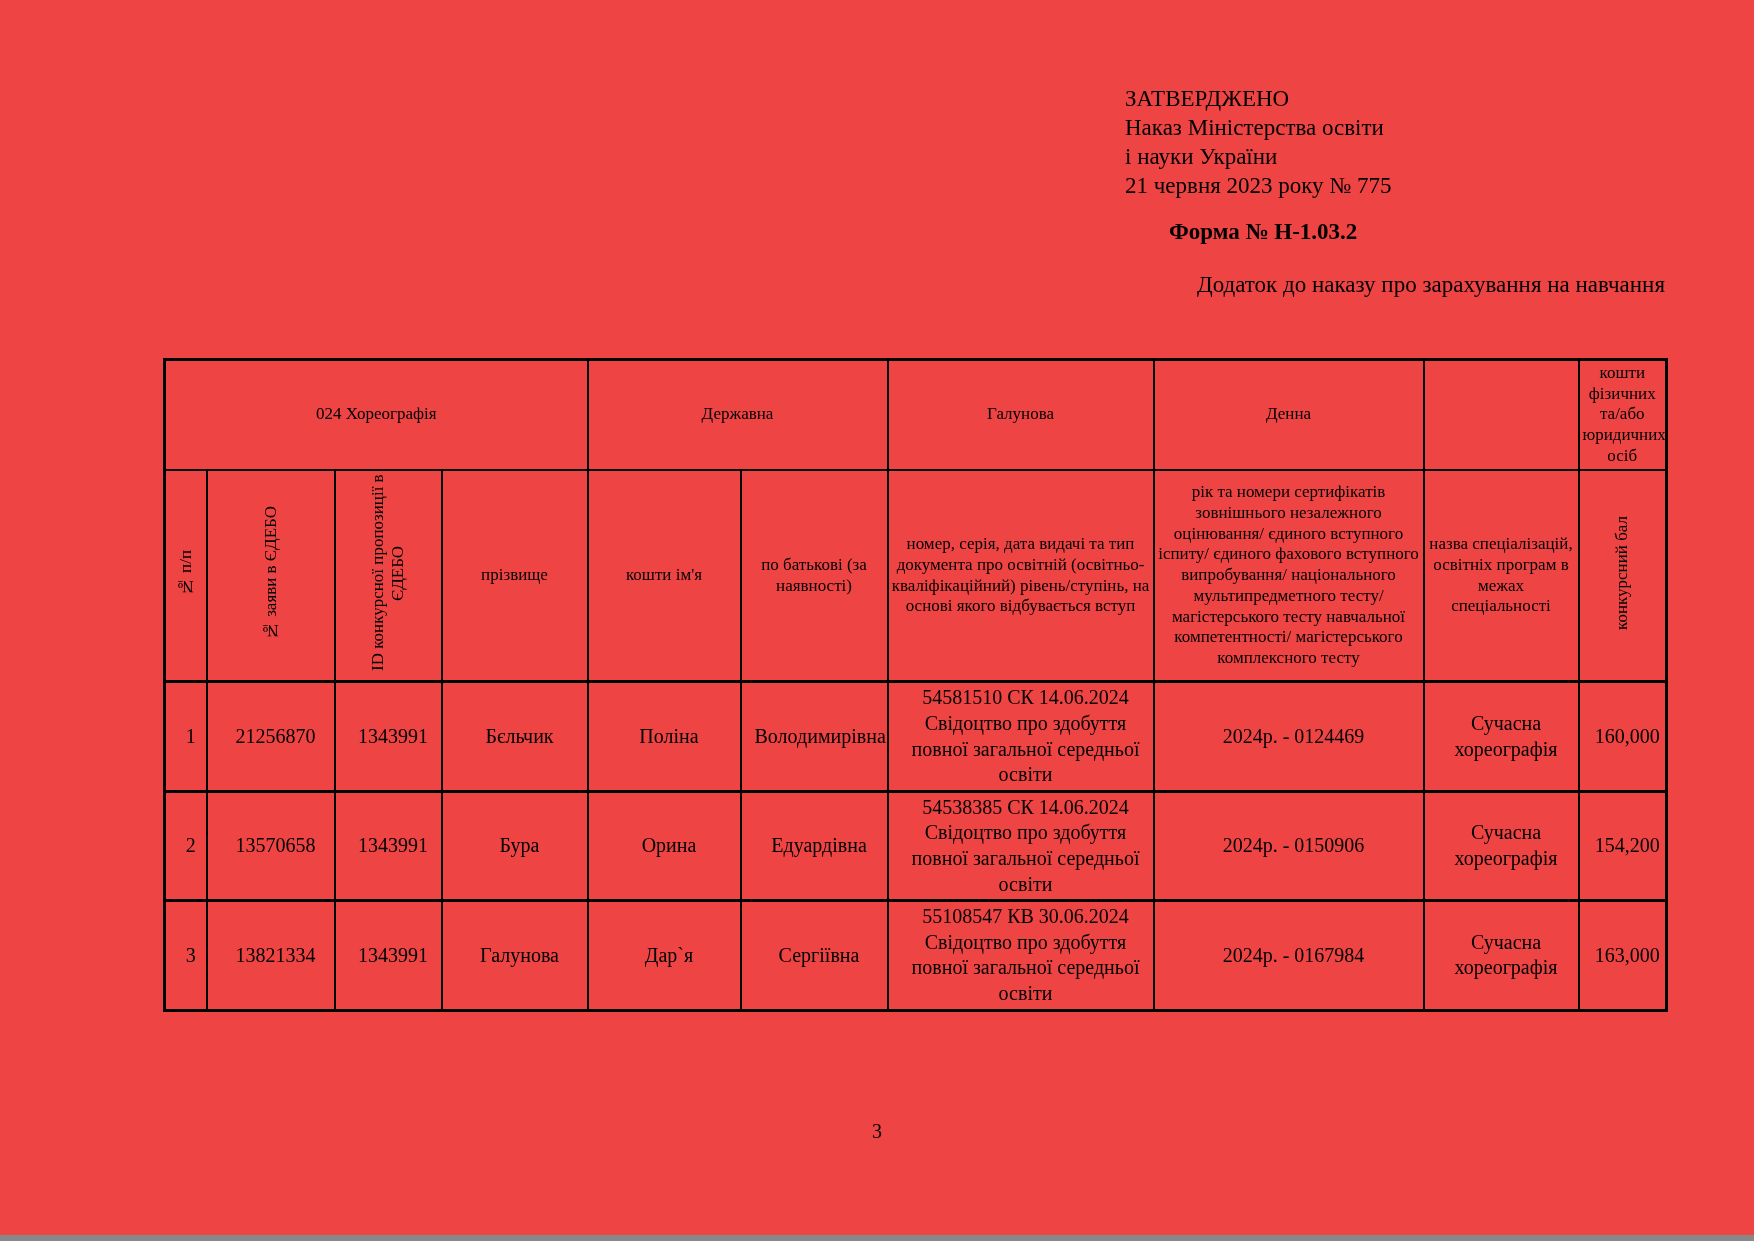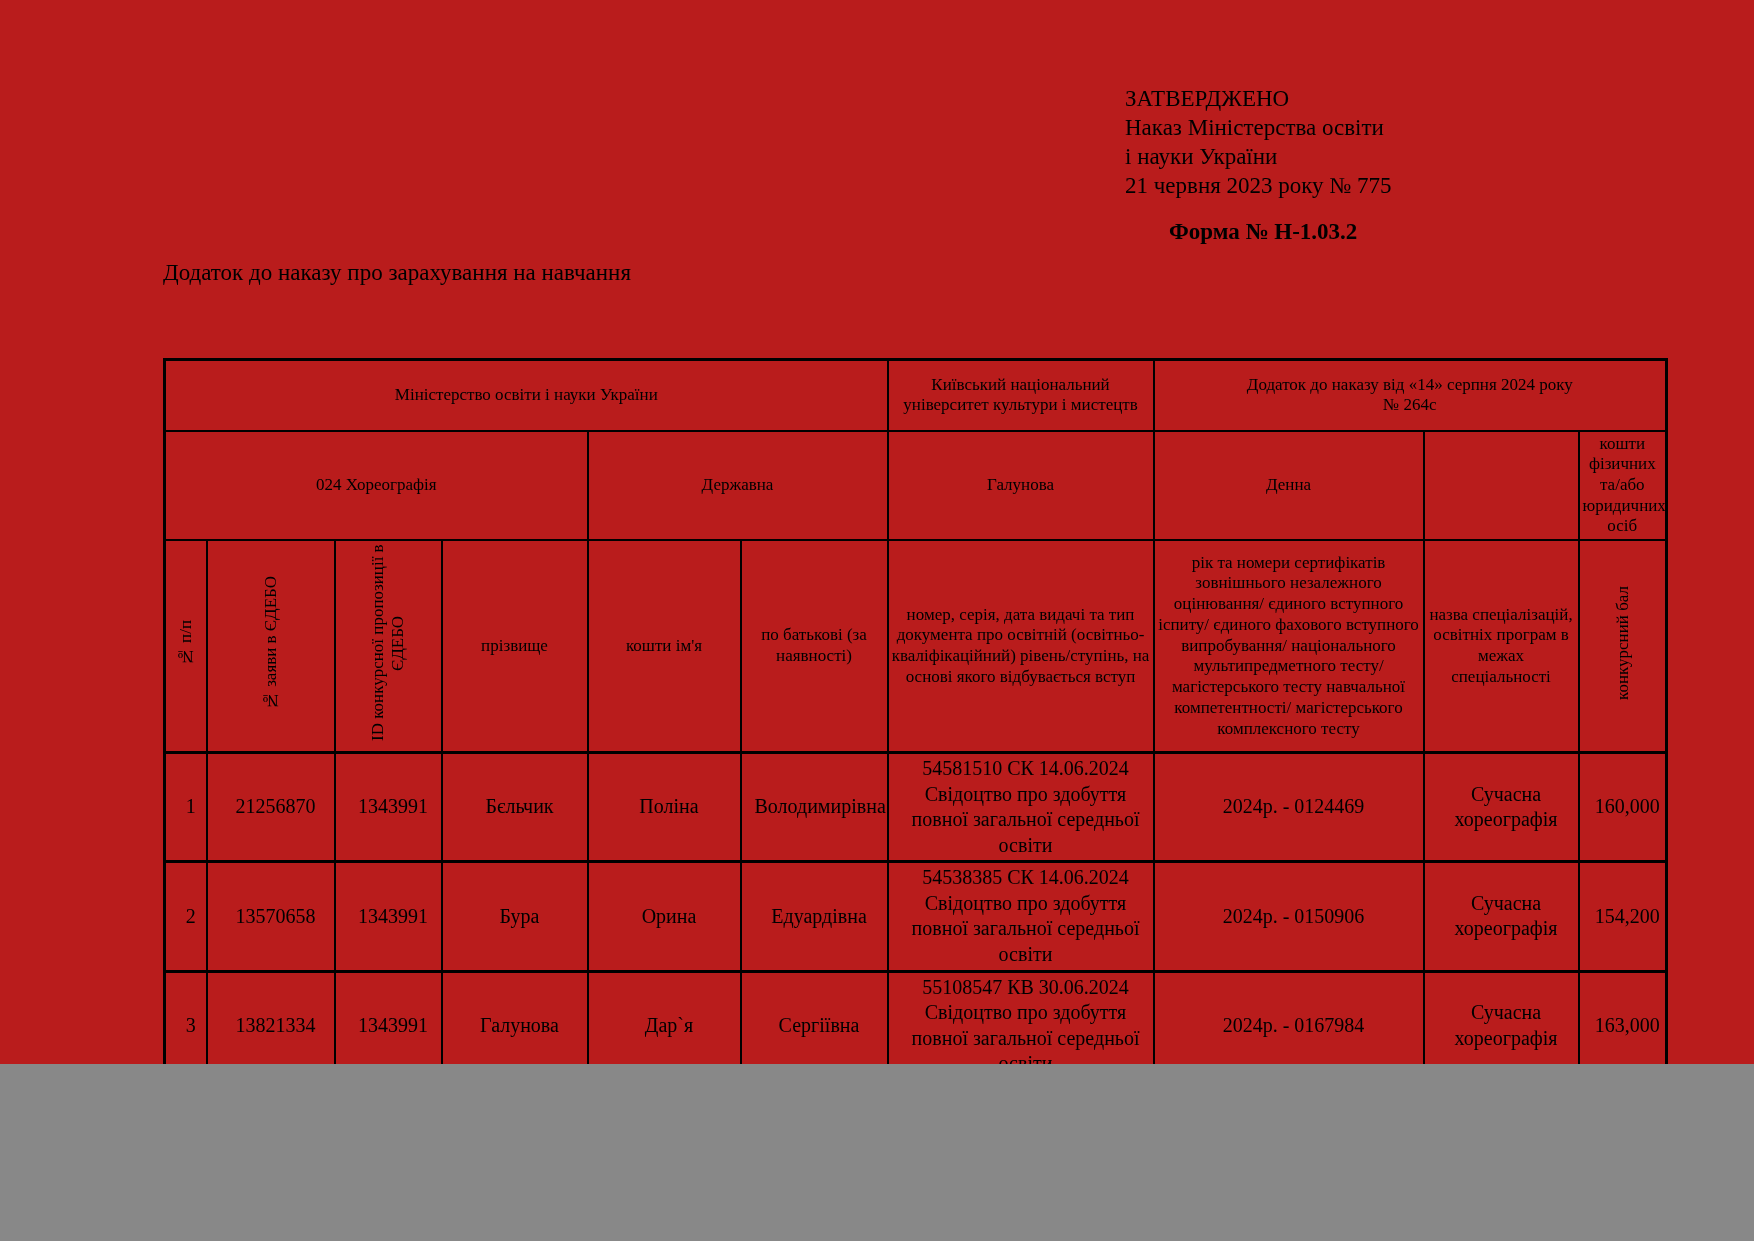--- a/index.html
+++ b/index.html
@@ -1,43 +1,43 @@
 <!DOCTYPE html>
 <html><head>
 <meta charset="utf-8">
 <style>
   html,body { margin:0; padding:0; background:#888; }
   .page {
     position: relative;
     width: 1754px;
-    height: 1064px;
-    background: #b91c1c;
+    height: 1235px;
+    background: #ef4444;
     font-family: "Liberation Serif", serif;
     color: #000;
     overflow: hidden;
   }
   .approval {
     position: absolute;
     left: 1125px;
     top: 84px;
     font-size: 23px;
     line-height: 29px;
     white-space: nowrap;
   }
   .form-no {
     margin-top: 17px;
     font-weight: bold;
     margin-left: 44px;
   }
   .doc-title {
     position: absolute;
     left: 163px;
-    top: 260px;
+    top: 272px;
     width: 1502px;
-    text-align: left;
+    text-align: right;
     font-size: 23px;
   }
   table.enroll {
     position: absolute;
     left: 163px;
     top: 358px;
     width: 1502px;
     border-collapse: collapse;
     table-layout: fixed;
     border: 3px solid #000;
@@ -103,26 +103,20 @@
       <col style="width:146px">
         <col style="width:153px">
         <col style="width:147px">
       <col style="width:266px">
         <col style="width:270px">
         <col style="width:155px">
       <col style="width:88px">
     </colgroup>
 
     <tbody>
-        <tr class="r1">
-      <td colspan="6">Міністерство освіти і науки України</td>
-      <td>Київський національний університет культури і мистецтв</td>
-      <td colspan="3" class="pre">Додаток до наказу від «14»  серпня 2024 року
-№ 264с</td>
-    </tr>
 
     <tr class="r2">
       <td colspan="4">024 Хореографія</td>
       <td colspan="2">Державна</td>
       <td>Галунова</td>
       <td>Денна</td>
       <td></td>
       <td class="small">кошти фізичних та/або юридичних осіб</td>
     </tr>
 

